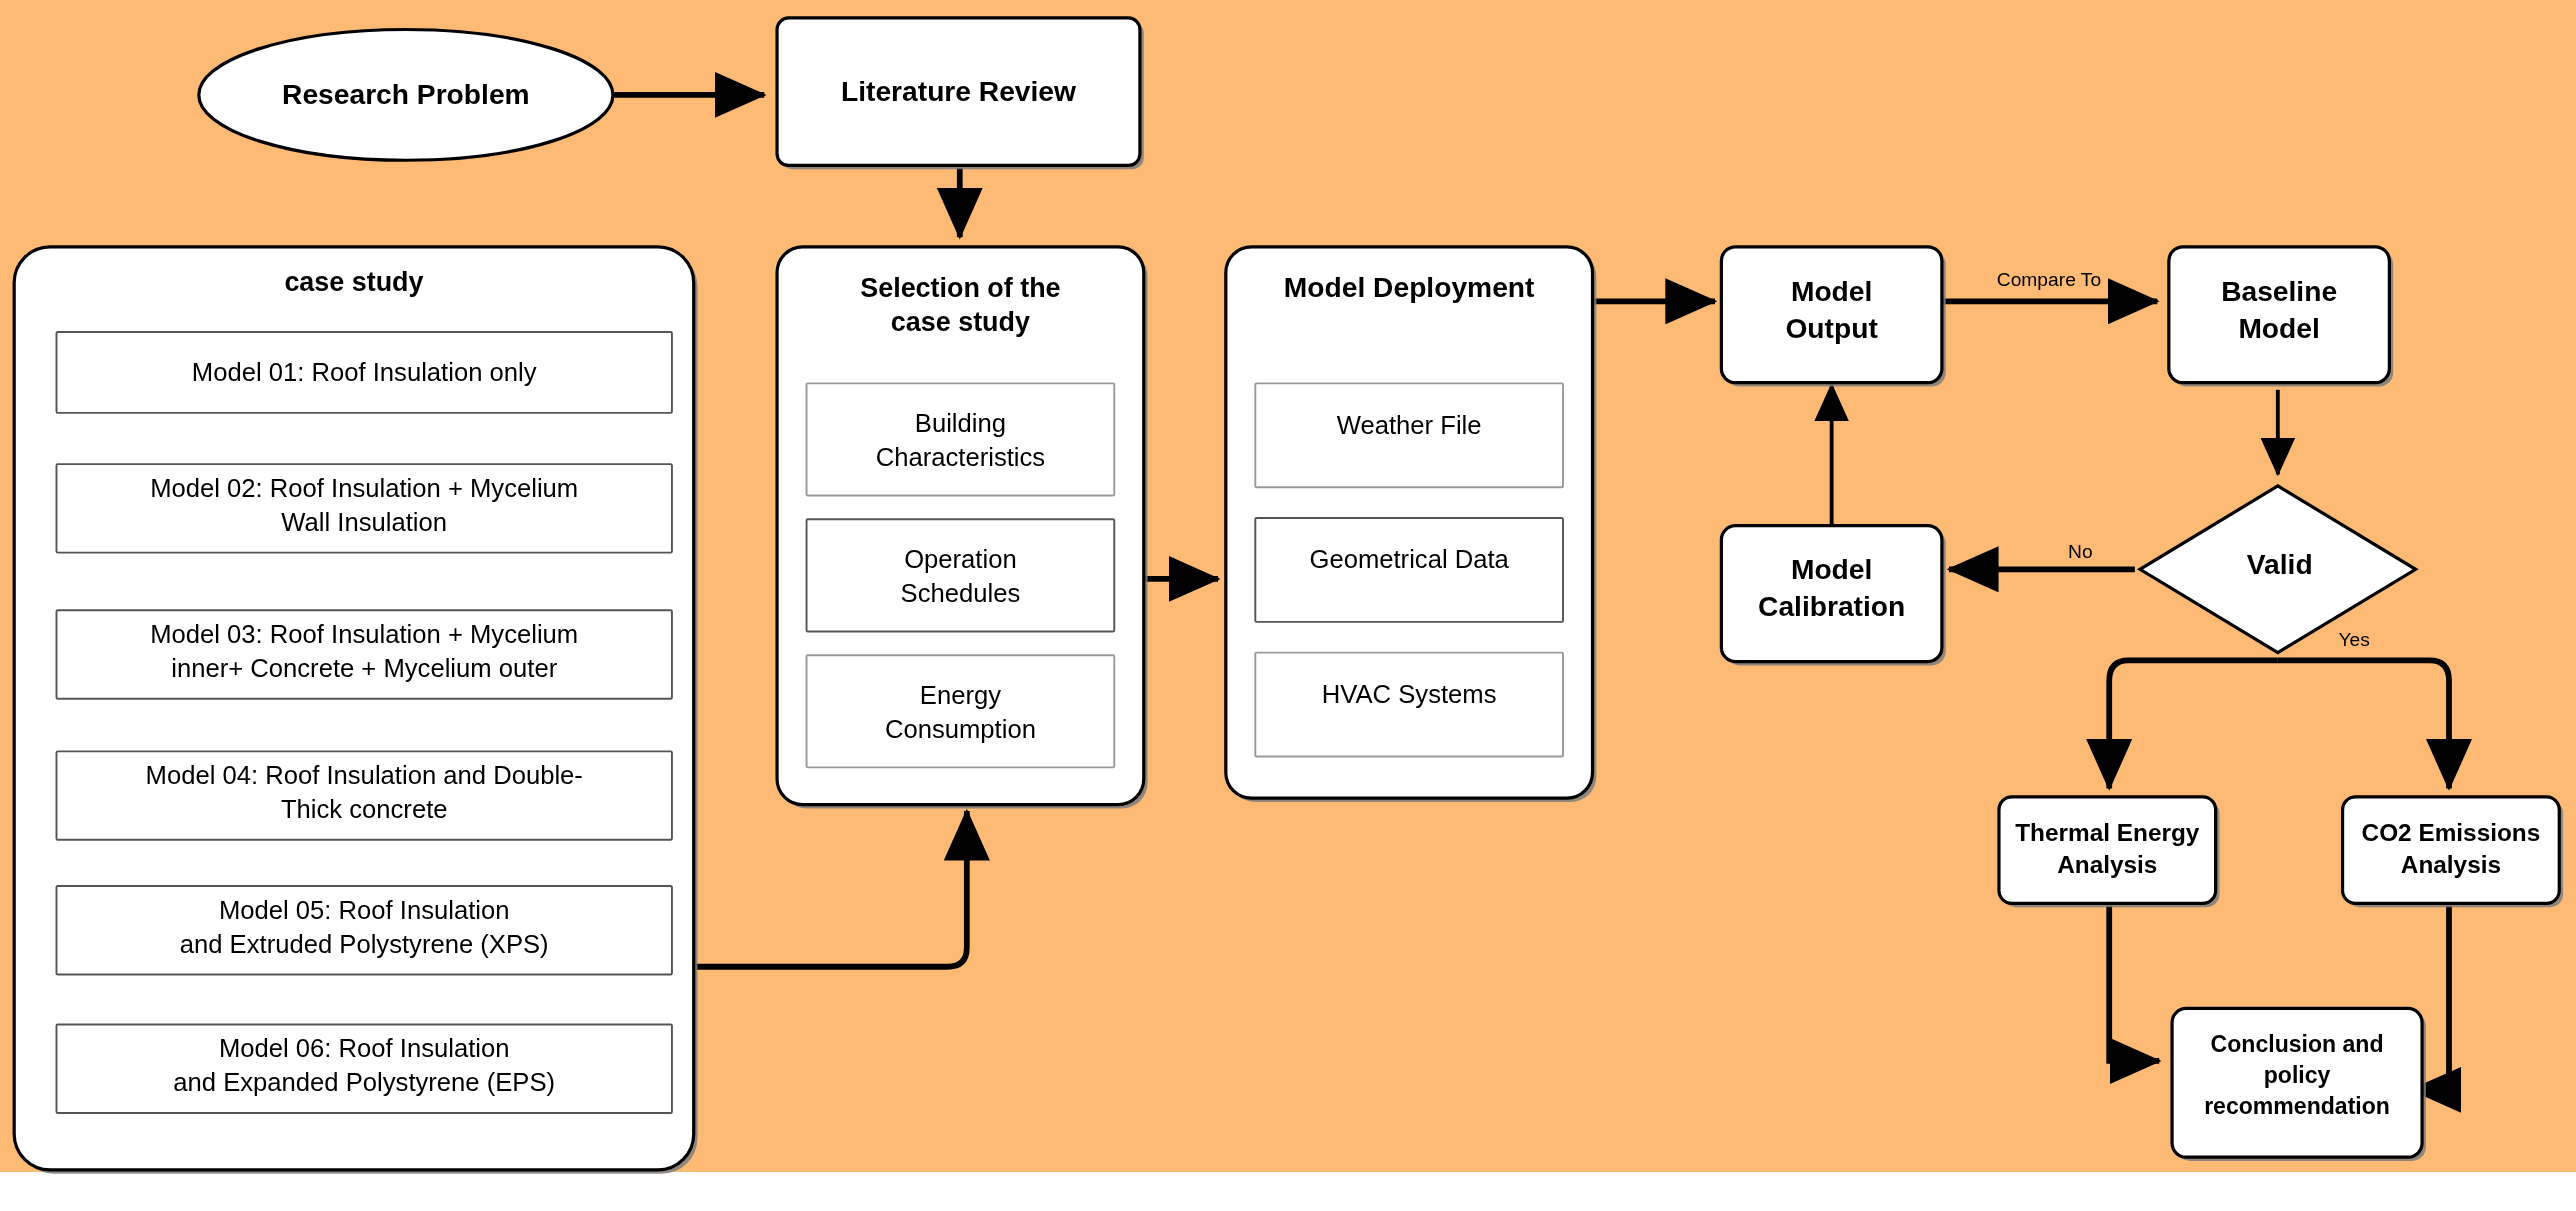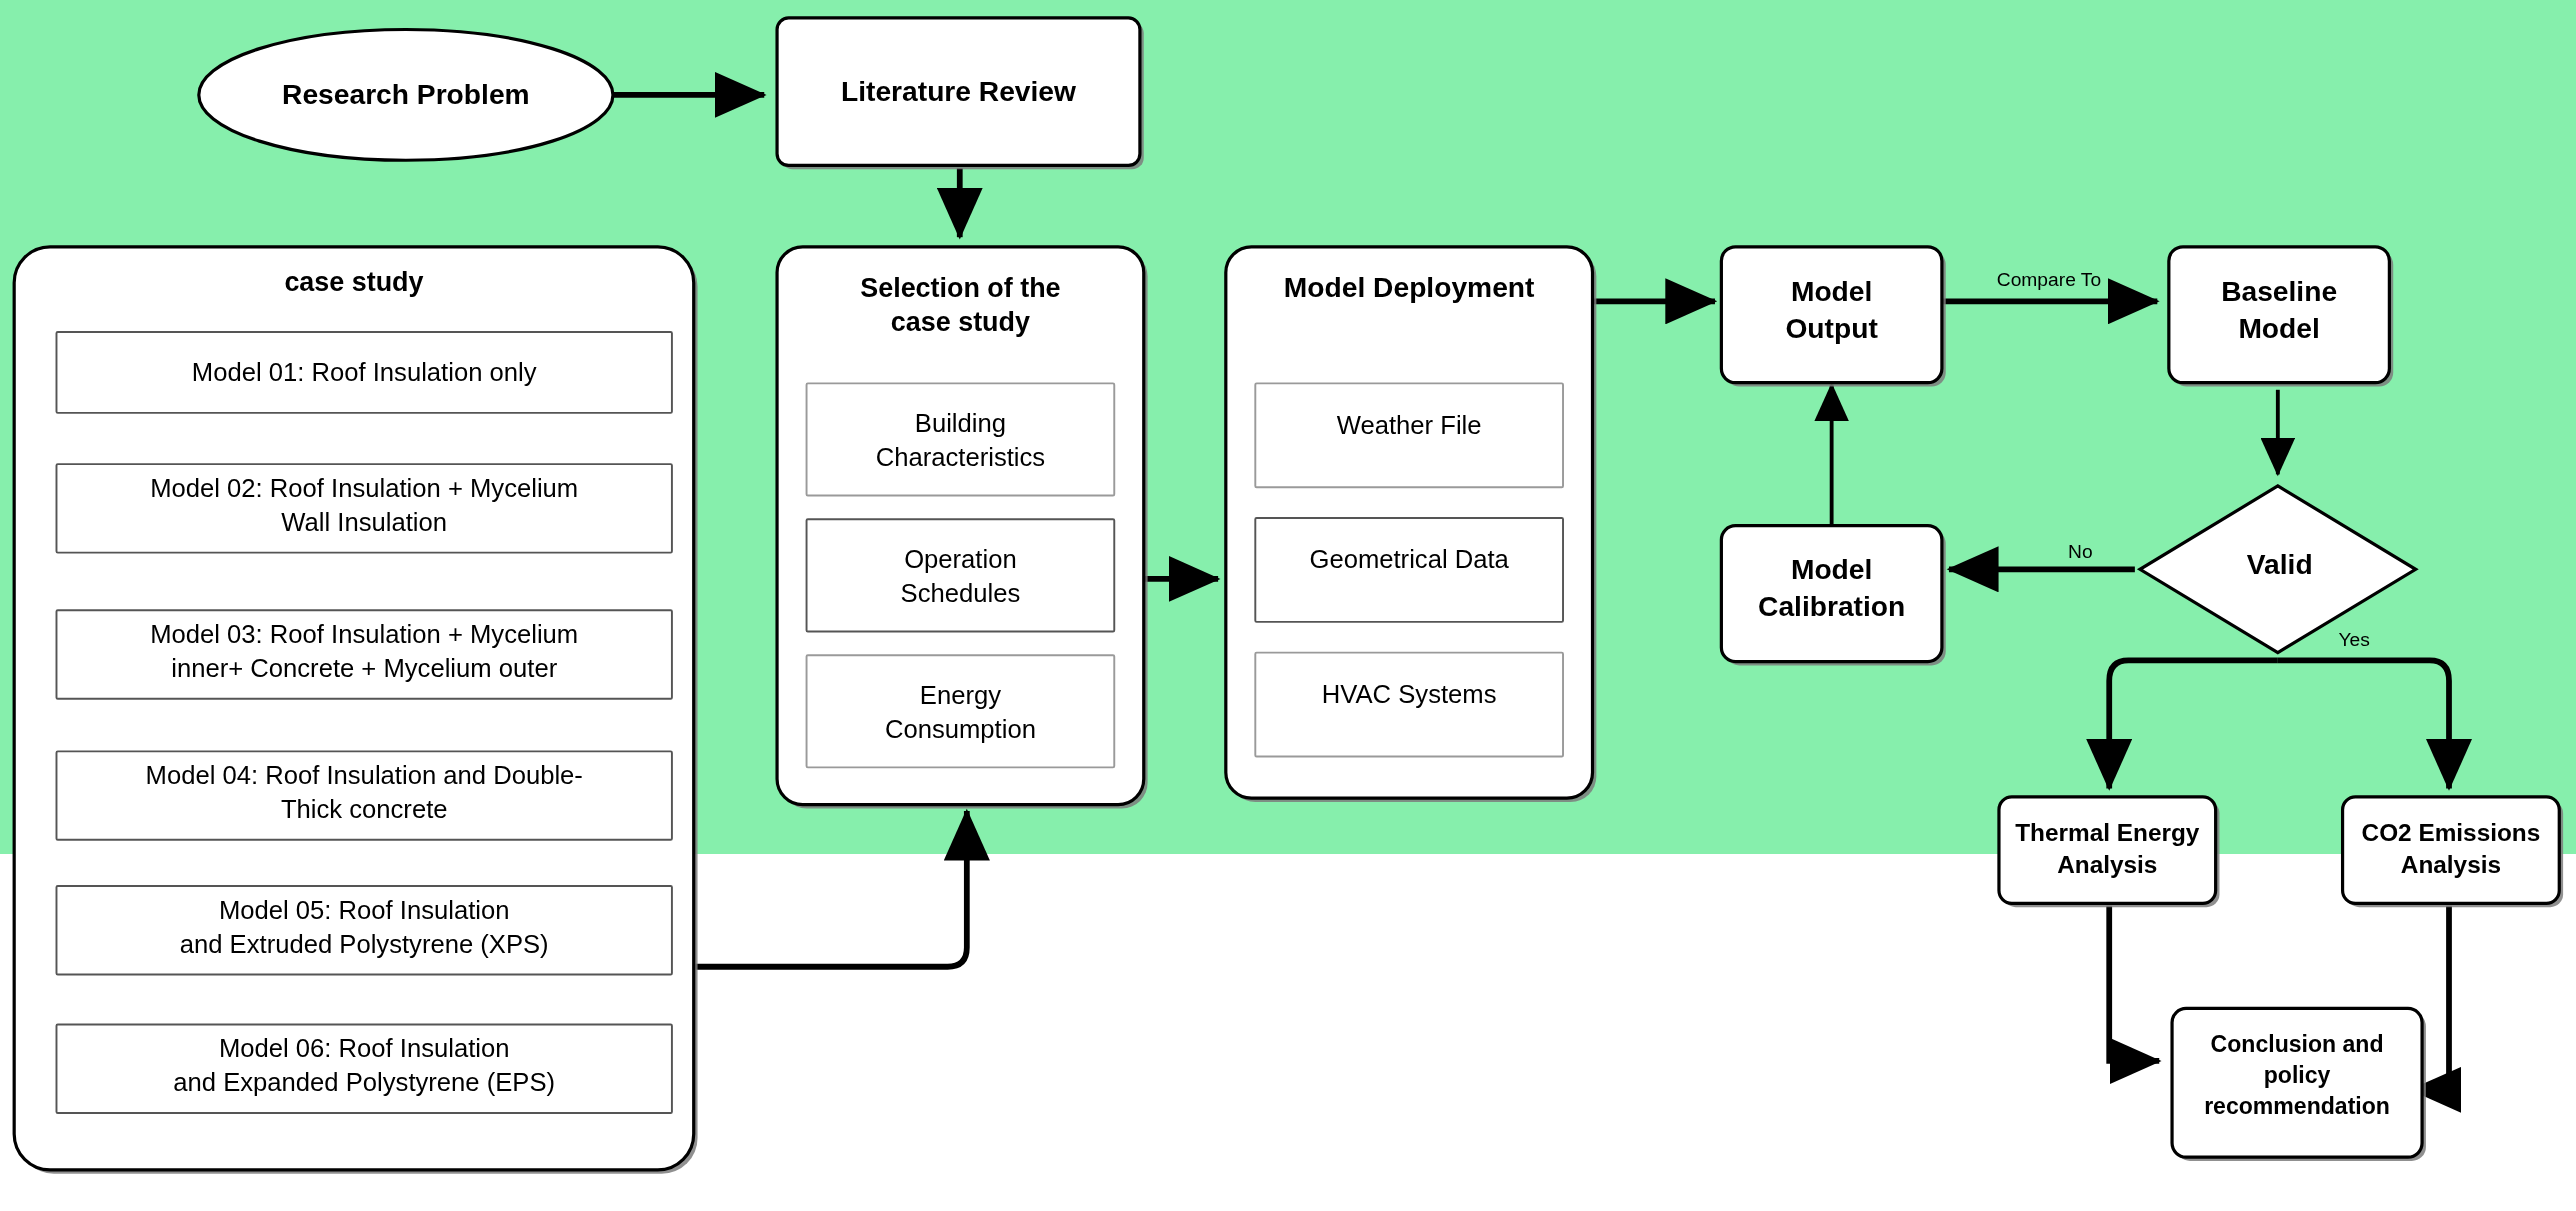--- a/index.html
+++ b/index.html
@@ -1,18 +1,18 @@
 <!DOCTYPE html>
 <html style="font-size:10.3px"><head>
 <meta charset="utf-8">
 <style>
   html,body{margin:0;padding:0;background:#ffffff;}
   body{width:2576px;height:1211px;overflow:hidden;
        font-family:"Liberation Sans","DejaVu Sans",sans-serif;}
-  #stage{position:relative;width:2576px;height:854px;background:#86efac;}
+  #stage{position:relative;width:2576px;height:1172px;background:#fdba74;}
   svg#flow{position:absolute;left:0;top:0;width:2576px;height:1211px;}
   .nodeText{font-family:"Liberation Sans","DejaVu Sans",sans-serif;
             fill:#000;text-anchor:middle;dominant-baseline:middle;}
   .bold{font-weight:700;}
   .shapeOuter{fill:#ffffff;stroke:#000000;stroke-width:5;}
   .shapeThin{fill:#ffffff;stroke:#9a9a9a;stroke-width:3;}
   .shapeThinDark{fill:#ffffff;stroke:#555555;stroke-width:3;}
   .edge{fill:none;stroke:#000000;stroke-width:9;stroke-linecap:butt;}
   .edgeThin{fill:none;stroke:#000000;stroke-width:6;}
   .edgeLabel{font-family:"Liberation Sans","DejaVu Sans",sans-serif;

